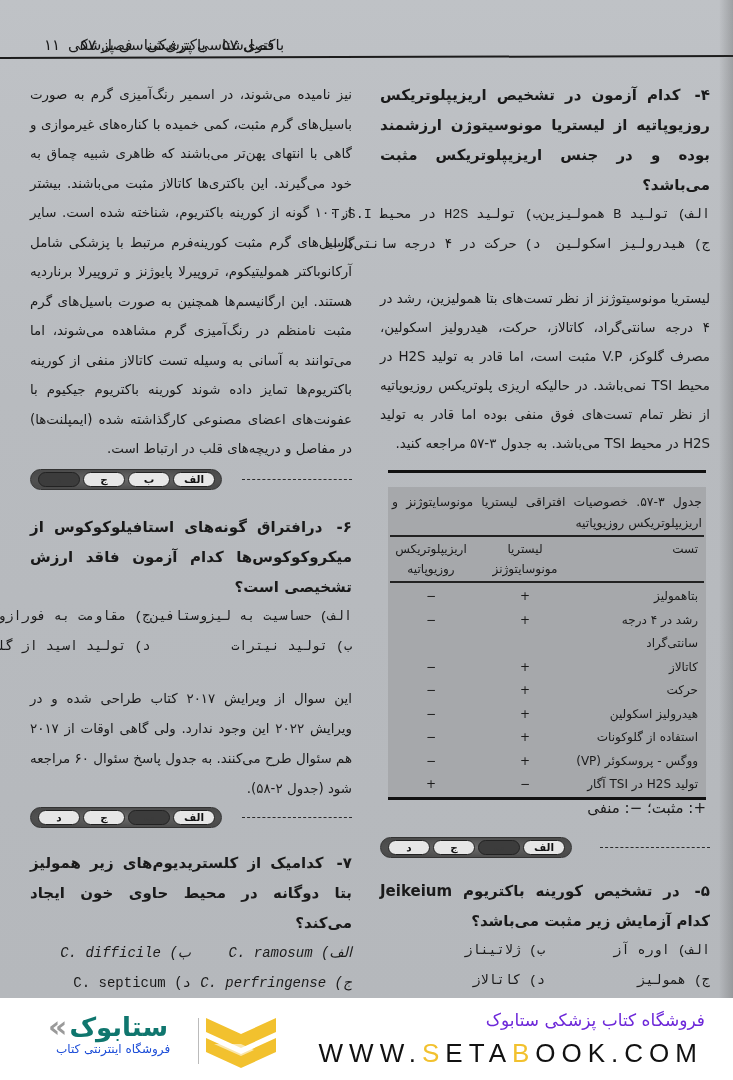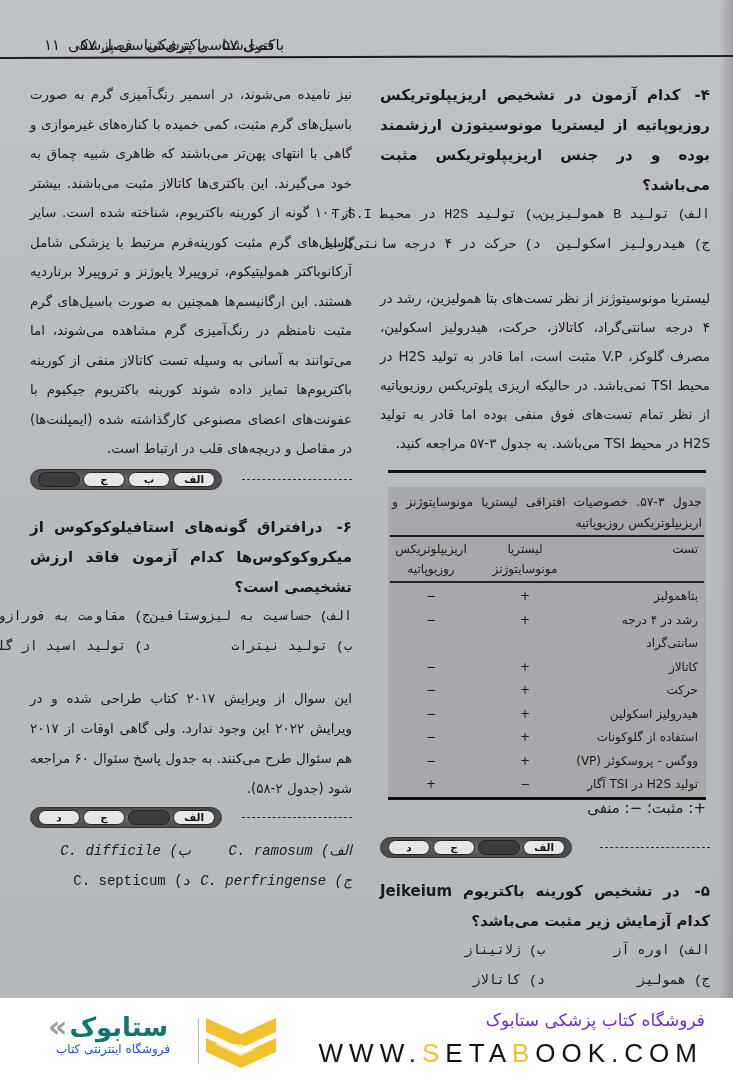--- a/index.html
+++ b/index.html
@@ -231,20 +231,24 @@
     <div class="ans-wrap" style="margin-top:0;">
       <div class="ans-dash" style="right:0; width:110px;"></div>
       <div class="ans-bar" style="left:0;">
         <span class="ans-pill">الف</span>
         <span class="ans-pill selected">ب</span>
         <span class="ans-pill">ج</span>
         <span class="ans-pill">د</span>
       </div>
     </div>
 
+    <div class="q-title" style="margin-top:16px;">
+      <span class="num">۷-</span>
+      <span>کدامیک از کلستریدیوم‌های زیر همولیز بتا دوگانه در محیط حاوی خون ایجاد می‌کند؟</span>
+    </div>
     <div class="opts" style="font-family:'Liberation Serif', serif; font-size:14px;">
       <span style="font-style:italic;">الف) C. ramosum</span>
       <span style="font-style:italic;">ب) C. difficile</span>
       <span style="font-style:italic;">ج) C. perfringense</span>
       <span>د) C. septicum</span>
     </div>
 
   </div>
 </div>
 

